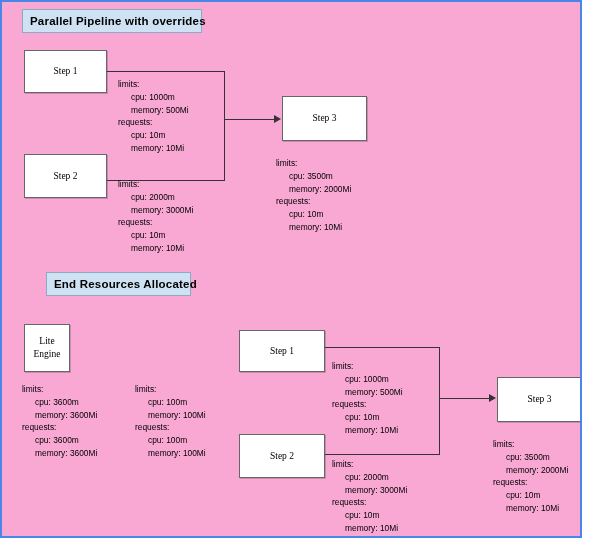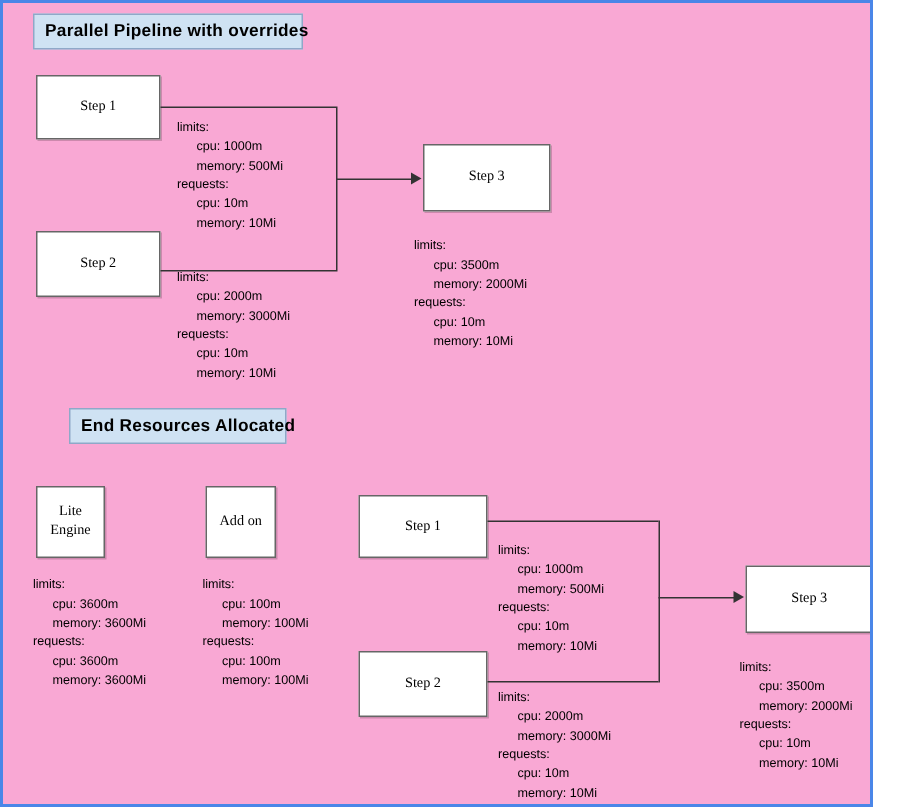--- a/index.html
+++ b/index.html
@@ -131,23 +131,20 @@
 
   <div class="banner" style="left:20px; top:270px; width:145px; height:24px;margin-left:24px;">End Resources Allocated</div>
 
   <div class="node" style="left:22px; top:322px; width:46px; height:48px;">
     <div>
       <span>Lite</span>
       <span>Engine</span>
     </div>
   </div>
 
-  <div class="node" style="left:135px; top:322px; width:47px; height:48px;">
-    <span>Add on</span>
-  </div>
 
   <div class="node" style="left:237px; top:328px; width:86px; height:42px;">
     <span>Step 1</span>
   </div>
 
   <div class="node" style="left:237px; top:432px; width:86px; height:44px;">
     <span>Step 2</span>
   </div>
 
   <div class="node" style="left:495px; top:375px; width:85px; height:45px;">

